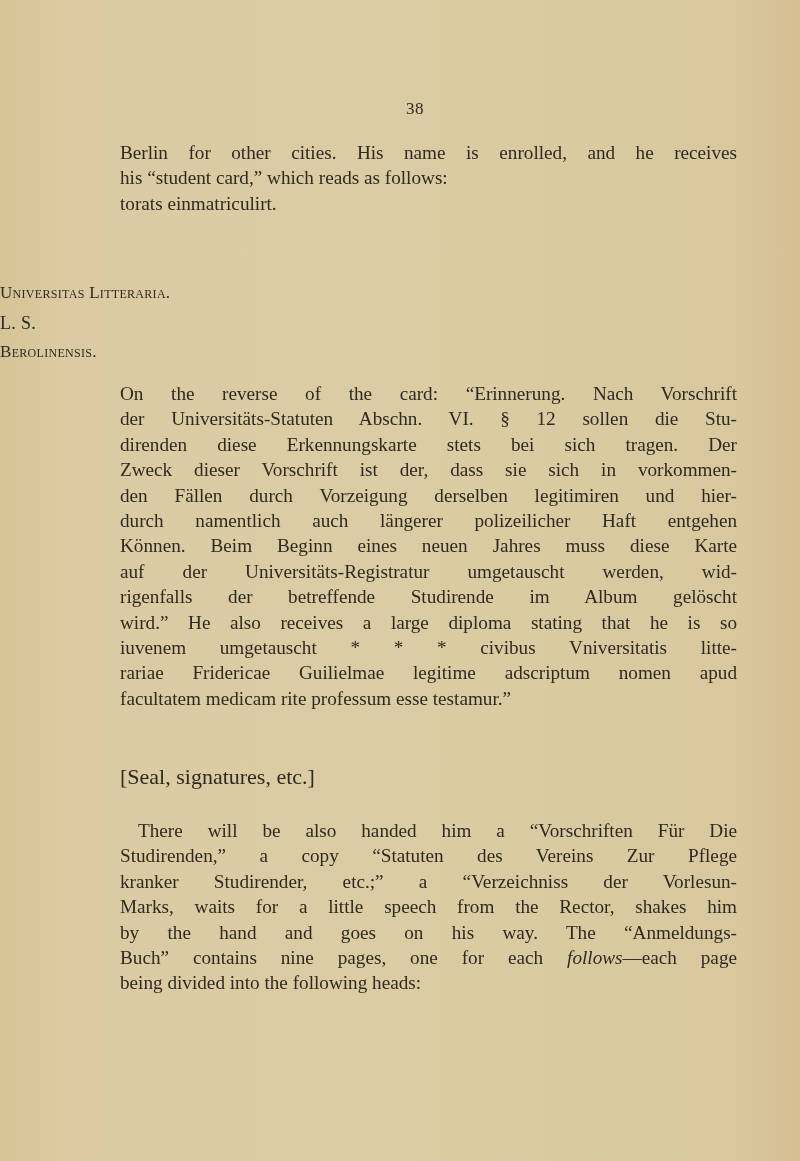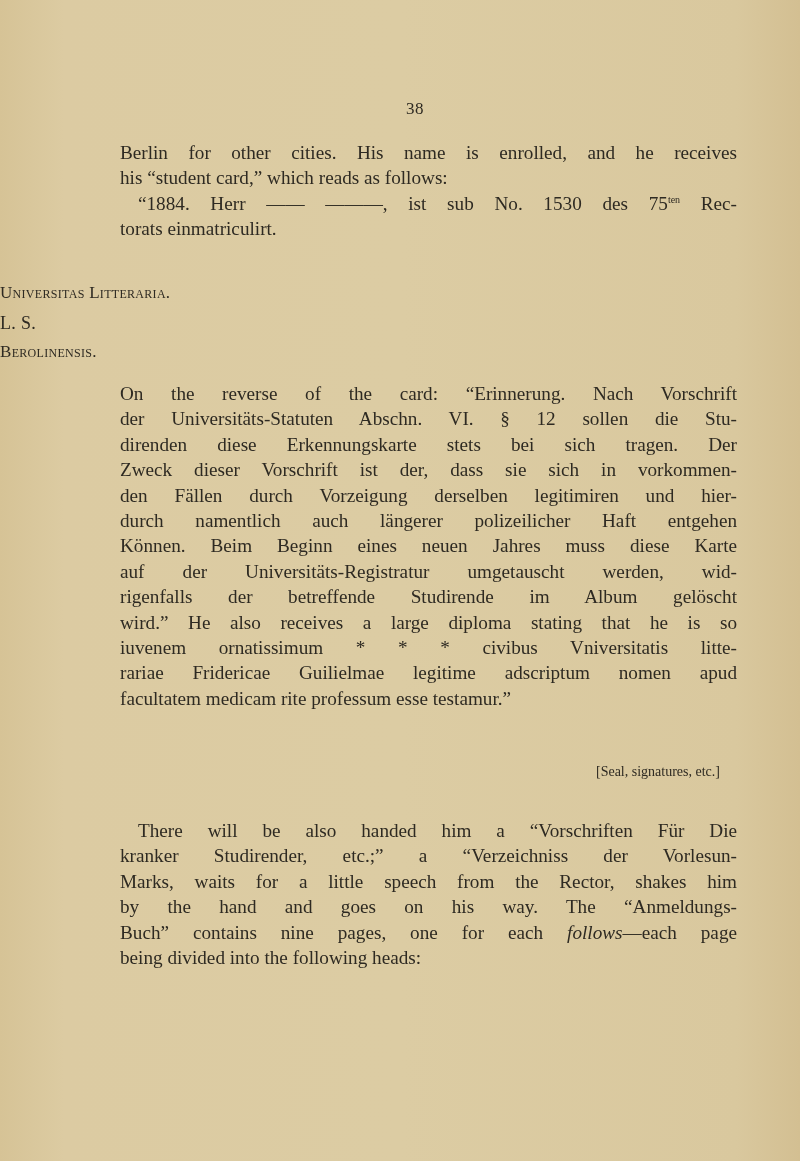--- a/index.html
+++ b/index.html
@@ -20,62 +20,62 @@
   .text-block {
     position: absolute; left: 120px; width: 617px;
     font-size: 19.2px; line-height: 25.4px;
     text-align: justify;
   }
   .line { display: block; white-space: nowrap; text-align-last: justify; text-align: justify; }
   .line.last { text-align-last: left; }
   .indent { padding-left: 18px; }
   .centered { position: absolute; left: 0; width: 800px; text-align: left; font-size: 17px; font-variant: small-caps; letter-spacing: 0.3px; }
   .centered.ls { font-variant: normal; font-size: 18px; }
-  .right { position: absolute; left: 120px; width: 600px; text-align: right; font-size: 14px; }
+  .right { position: absolute; left: 120px; width: 600px; font-size: 22px; }
   sup { font-size: 10px; vertical-align: 7px; line-height: 0; }
   em { font-style: italic; }
 </style>
 </head>
 <body>
 
 <div class="page">
 
   <div class="page-number">38</div>
 
   <div class="text-block" style="top:140px;">
     <span class="line">Berlin for other cities. His name is enrolled, and he receives</span>
     <span class="line last">his “student card,” which reads as follows:</span>
-    <span class="line indent"><span>“1884. Herr —— ———, ist sub No. 1530 des 75</span><sup>ten</sup><span> Rec-</span></span>
     <span class="line last">torats einmatriculirt.</span>
   </div>
 
   <div class="centered" style="top:283px;">Universitas Litteraria.</div>
   <div class="centered ls" style="top:313px;">L. S.</div>
   <div class="centered" style="top:342px;">Berolinensis.</div>
 
   <div class="text-block" style="top:381px;">
     <span class="line">On the reverse of the card: “Erinnerung. Nach Vorschrift</span>
     <span class="line">der Universitäts-Statuten Abschn. VI. § 12 sollen die Stu-</span>
     <span class="line">direnden diese Erkennungskarte stets bei sich tragen. Der</span>
     <span class="line">Zweck dieser Vorschrift ist der, dass sie sich in vorkommen-</span>
     <span class="line">den Fällen durch Vorzeigung derselben legitimiren und hier-</span>
     <span class="line">durch namentlich auch längerer polizeilicher Haft entgehen</span>
     <span class="line">Können. Beim Beginn eines neuen Jahres muss diese Karte</span>
     <span class="line">auf der Universitäts-Registratur umgetauscht werden, wid-</span>
     <span class="line">rigenfalls der betreffende Studirende im Album gelöscht</span>
     <span class="line">wird.” He also receives a large diploma stating that he is so</span>
-    <span class="line">iuvenem ornatissimum * * * civibus Vniversitatis litte-</span>
+    <span class="line">iuvenem umgetauscht * * * civibus Vniversitatis litte-</span>
     <span class="line">rariae Fridericae Guilielmae legitime adscriptum nomen apud</span>
     <span class="line last">facultatem medicam rite professum esse testamur.”</span>
   </div>
 
   <div class="right" style="top:764px;">[Seal, signatures, etc.]</div>
 
   <div class="text-block" style="top:818px;">
     <span class="line indent">There will be also handed him a “Vorschriften Für Die</span>
+    <span class="line">Studirenden,” a copy “Statuten des Vereins Zur Pflege</span>
     <span class="line">kranker Studirender, etc.;” a “Verzeichniss der Vorlesun-</span>
     <span class="line">Marks, waits for a little speech from the Rector, shakes him</span>
     <span class="line">by the hand and goes on his way. The “Anmeldungs-</span>
     <span class="line"><span>Buch” contains nine pages, one for each </span><em>follows</em><span>—each page</span></span>
     <span class="line last">being divided into the following heads:</span>
   </div>
 
 </div>
 
 </body></html>

